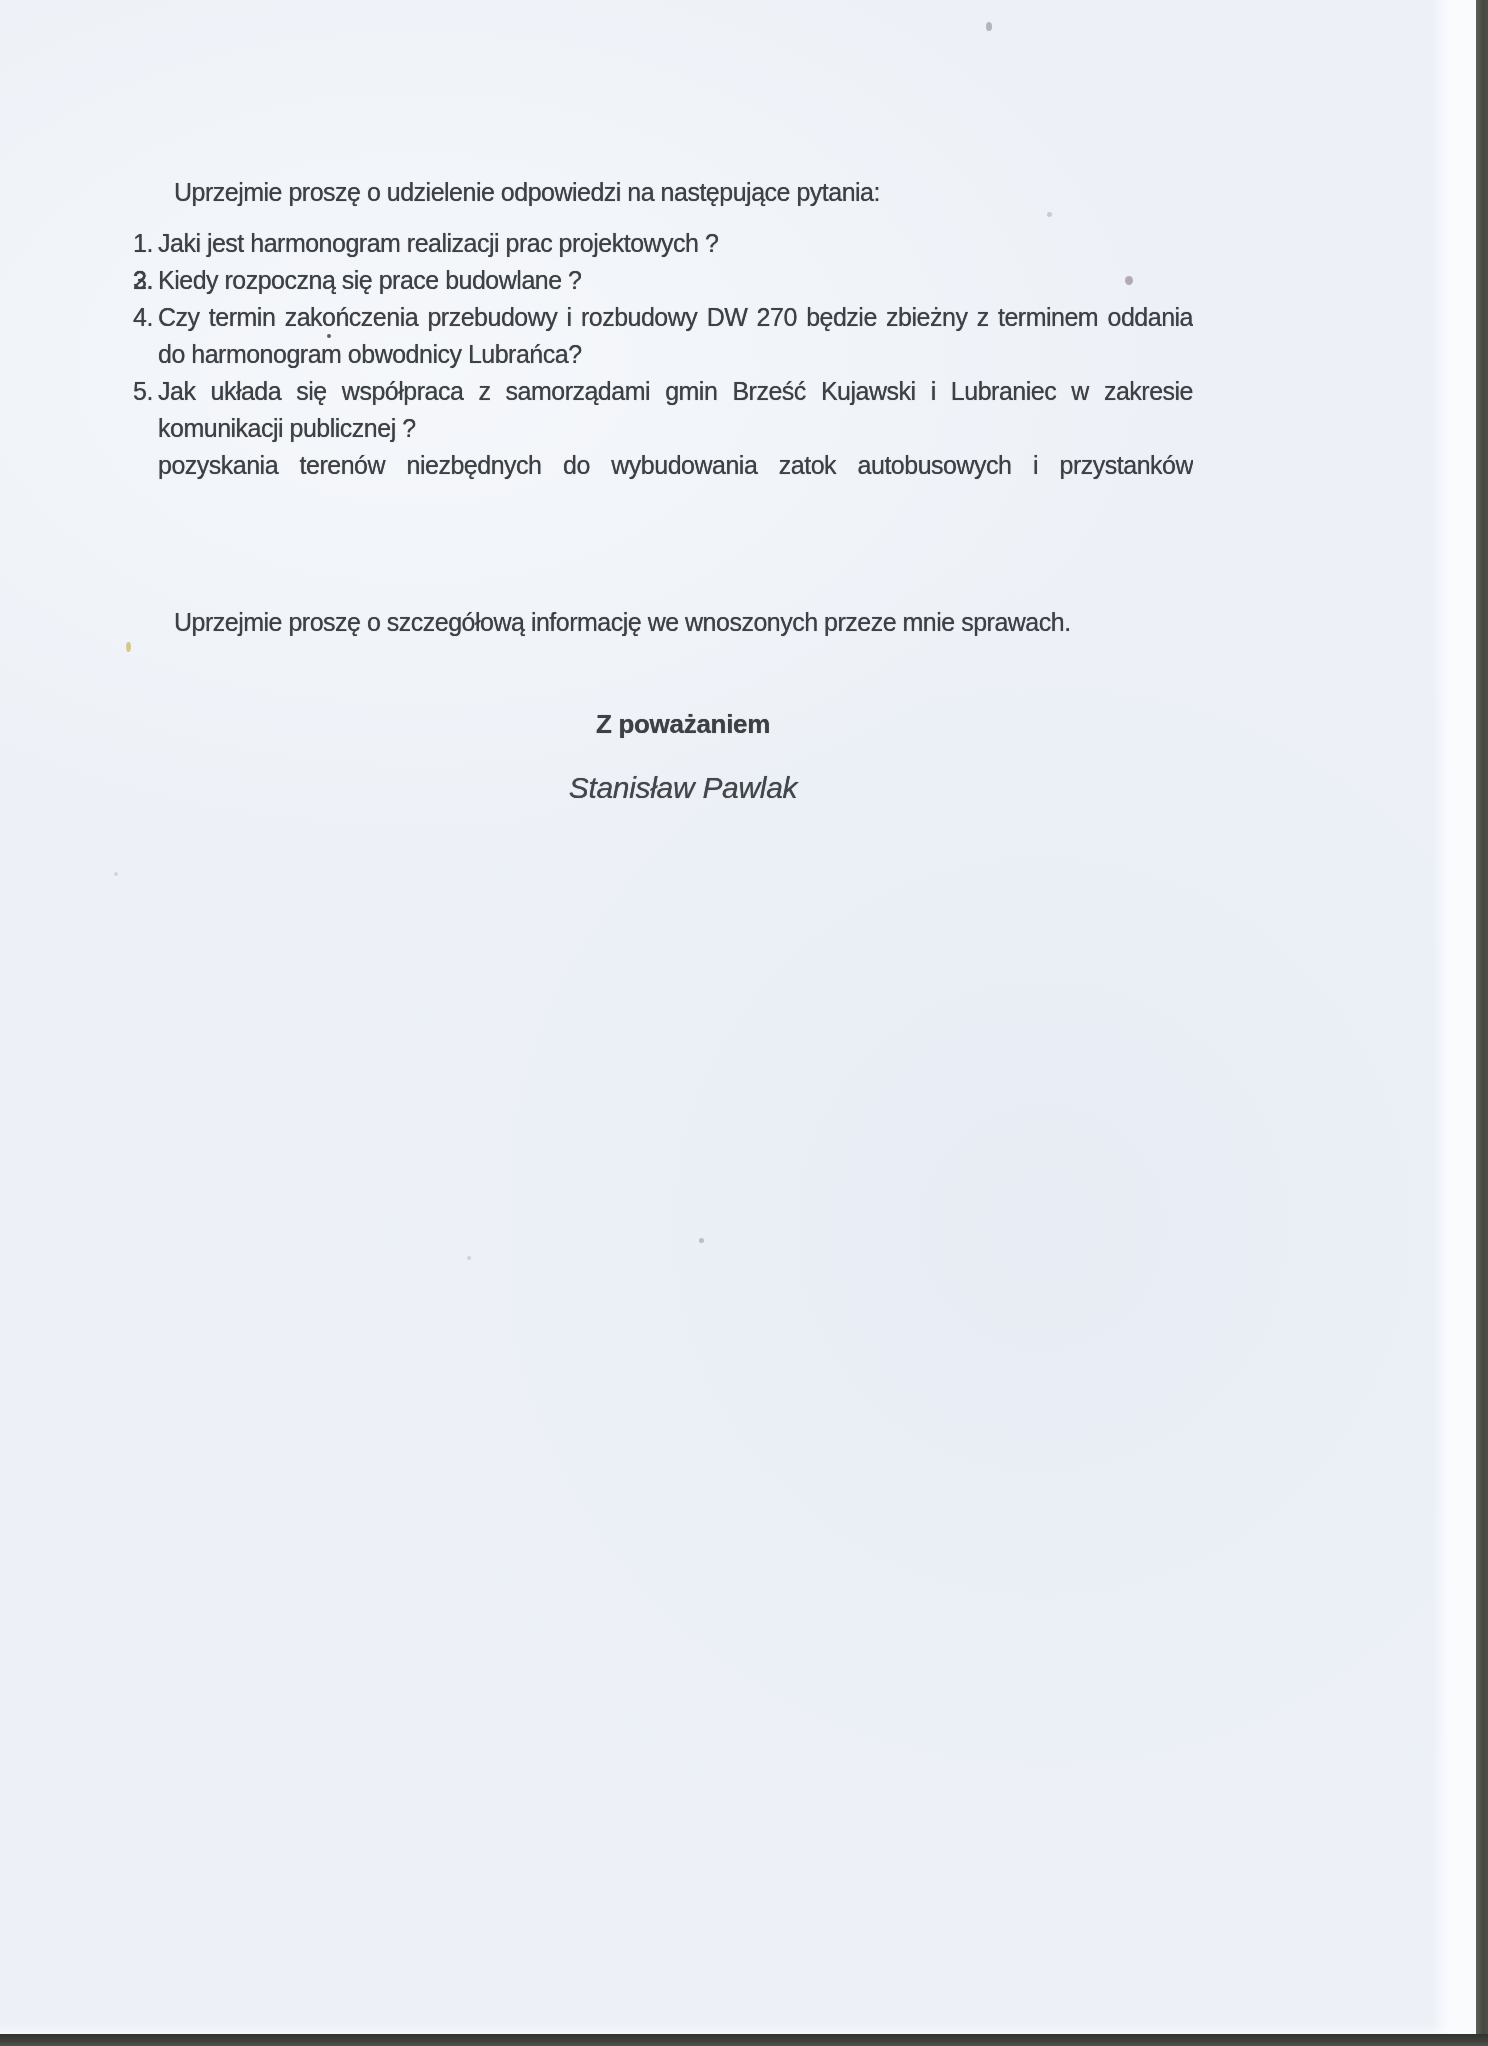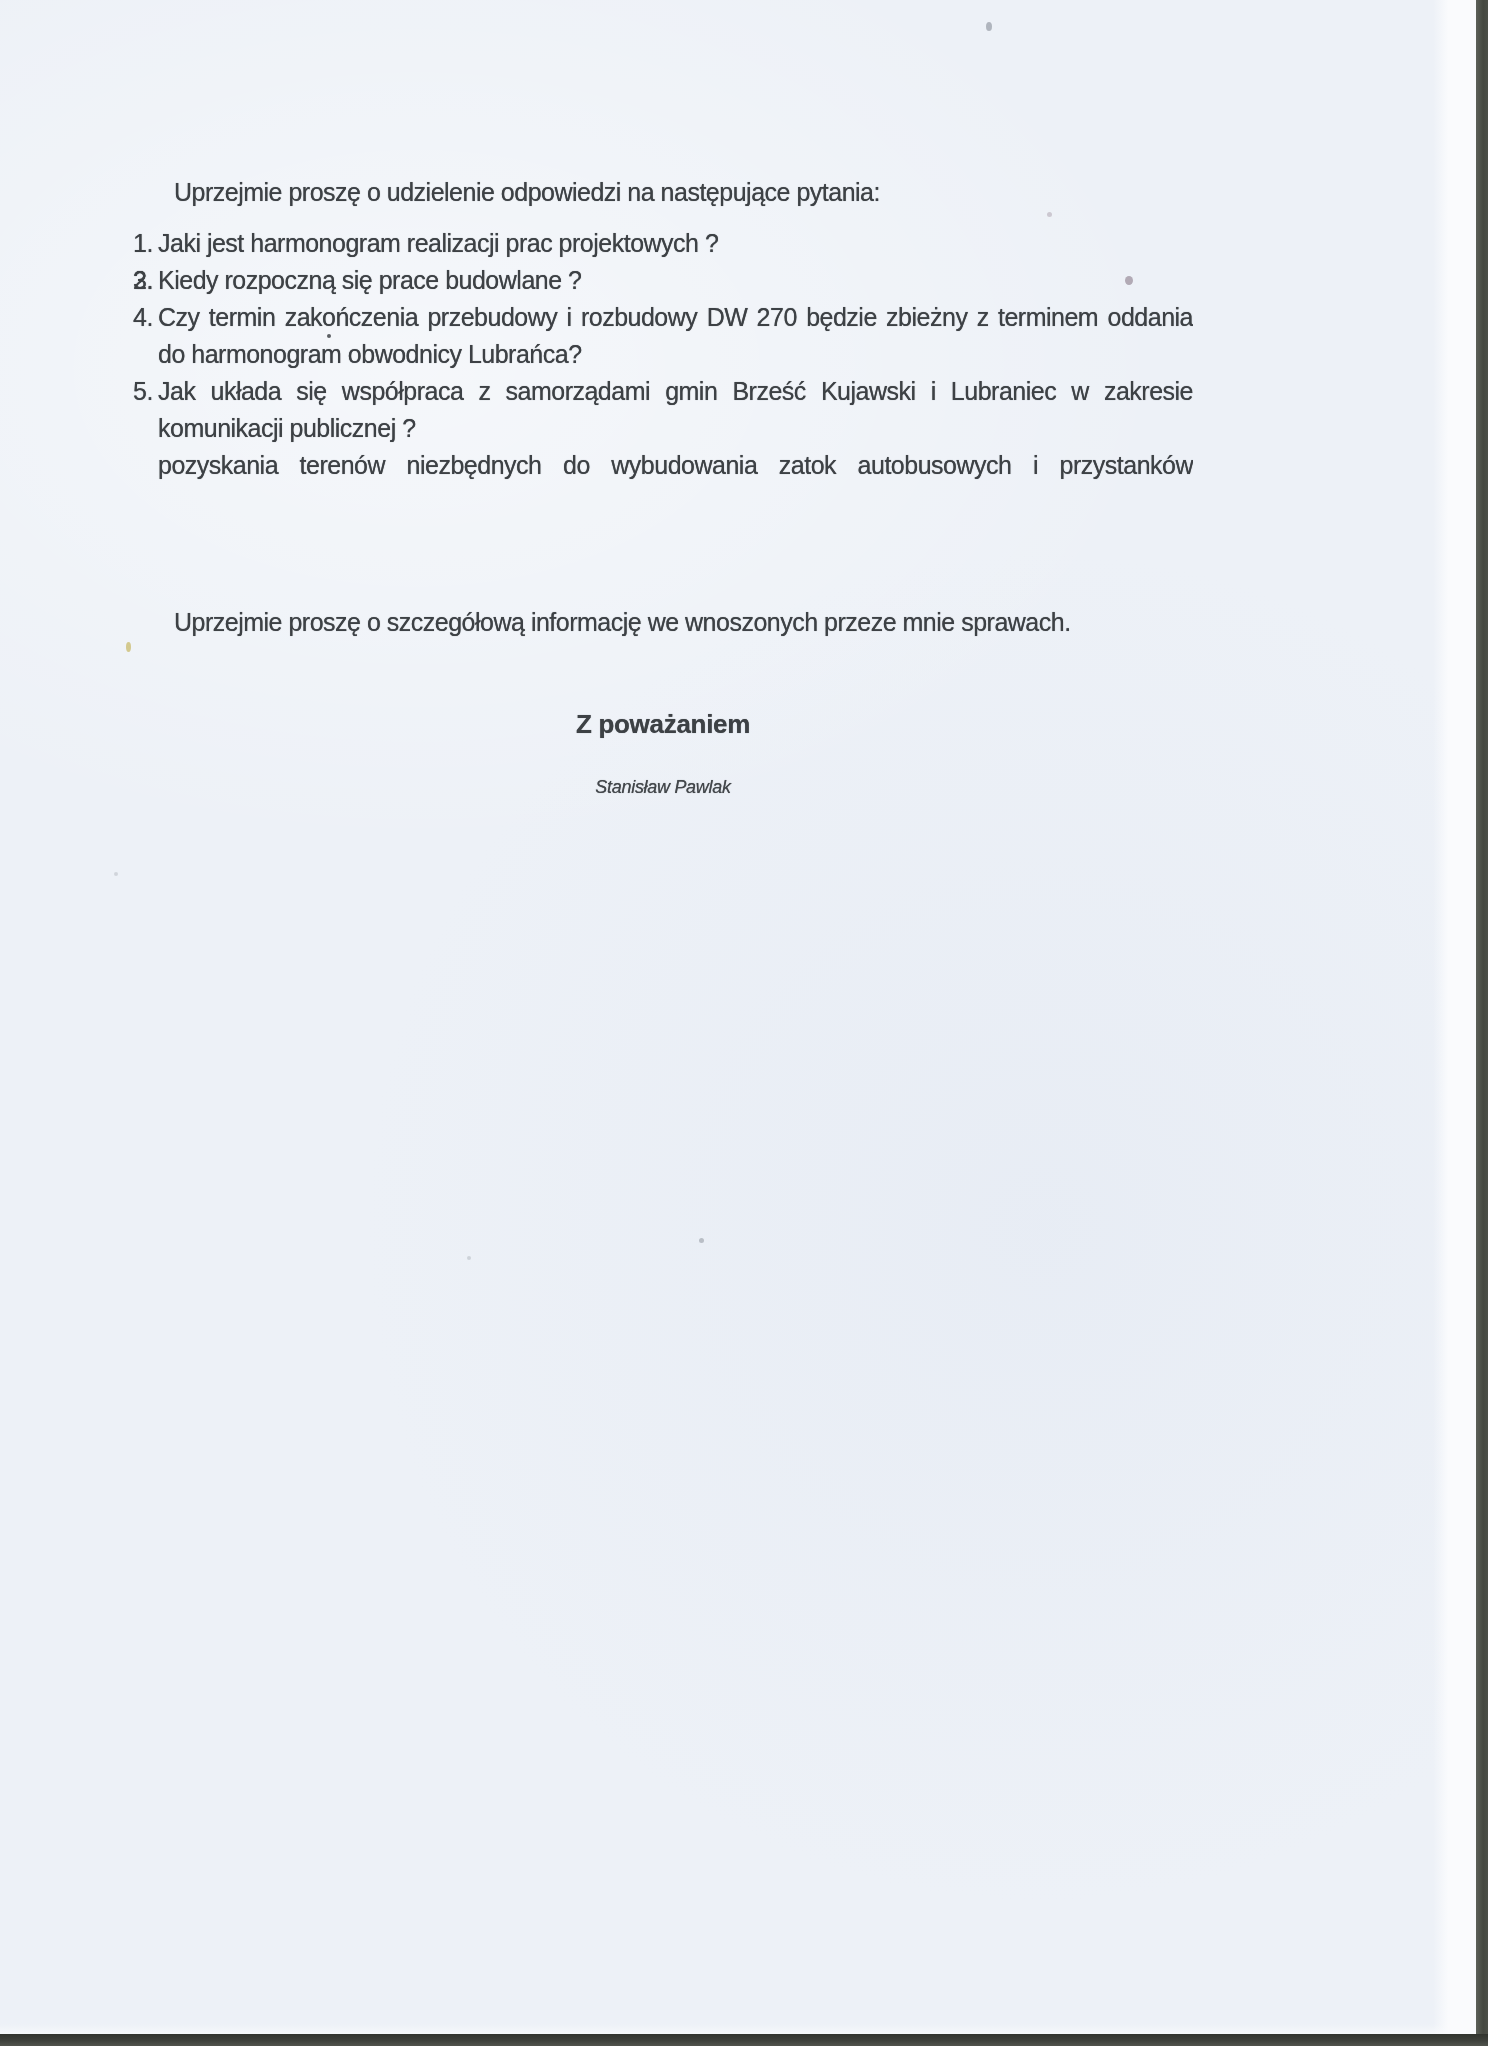--- a/index.html
+++ b/index.html
@@ -22,20 +22,21 @@
       radial-gradient(900px 900px at 70% 60%, rgba(226,232,242,0.5), rgba(226,232,242,0) 75%),
       #edf1f7;
     color: #3d4145;
   }
   .para, .qlist, .signoff, .signame {
     position: absolute;
     font-size: 25px;
     line-height: 37px;
     letter-spacing: -0.5px;
     text-shadow: 0 0 0.7px rgba(58,62,66,0.85);
+    margin-left: 20px;
   }
   .intro {
     left: 158px;
     top: 158px;
     margin: 16px;
     white-space: nowrap;
   }
   .qlist {
     left: 158px;
     top: 225px;
@@ -84,21 +85,21 @@
     font-weight: bold;
     font-size: 26px;
     letter-spacing: -0.3px;
   }
   .signame {
     left: 0;
     top: 769px;
     width: 1326px;
     text-align: center;
     font-style: italic;
-    font-size: 18px;
+    font-size: 30px;
     letter-spacing: -0.3px;
     color: #43474b;
   }
   
   .edge-band {
     position: absolute;
     top: 0;
     right: 11px;
     width: 44px;
     height: 100%;

